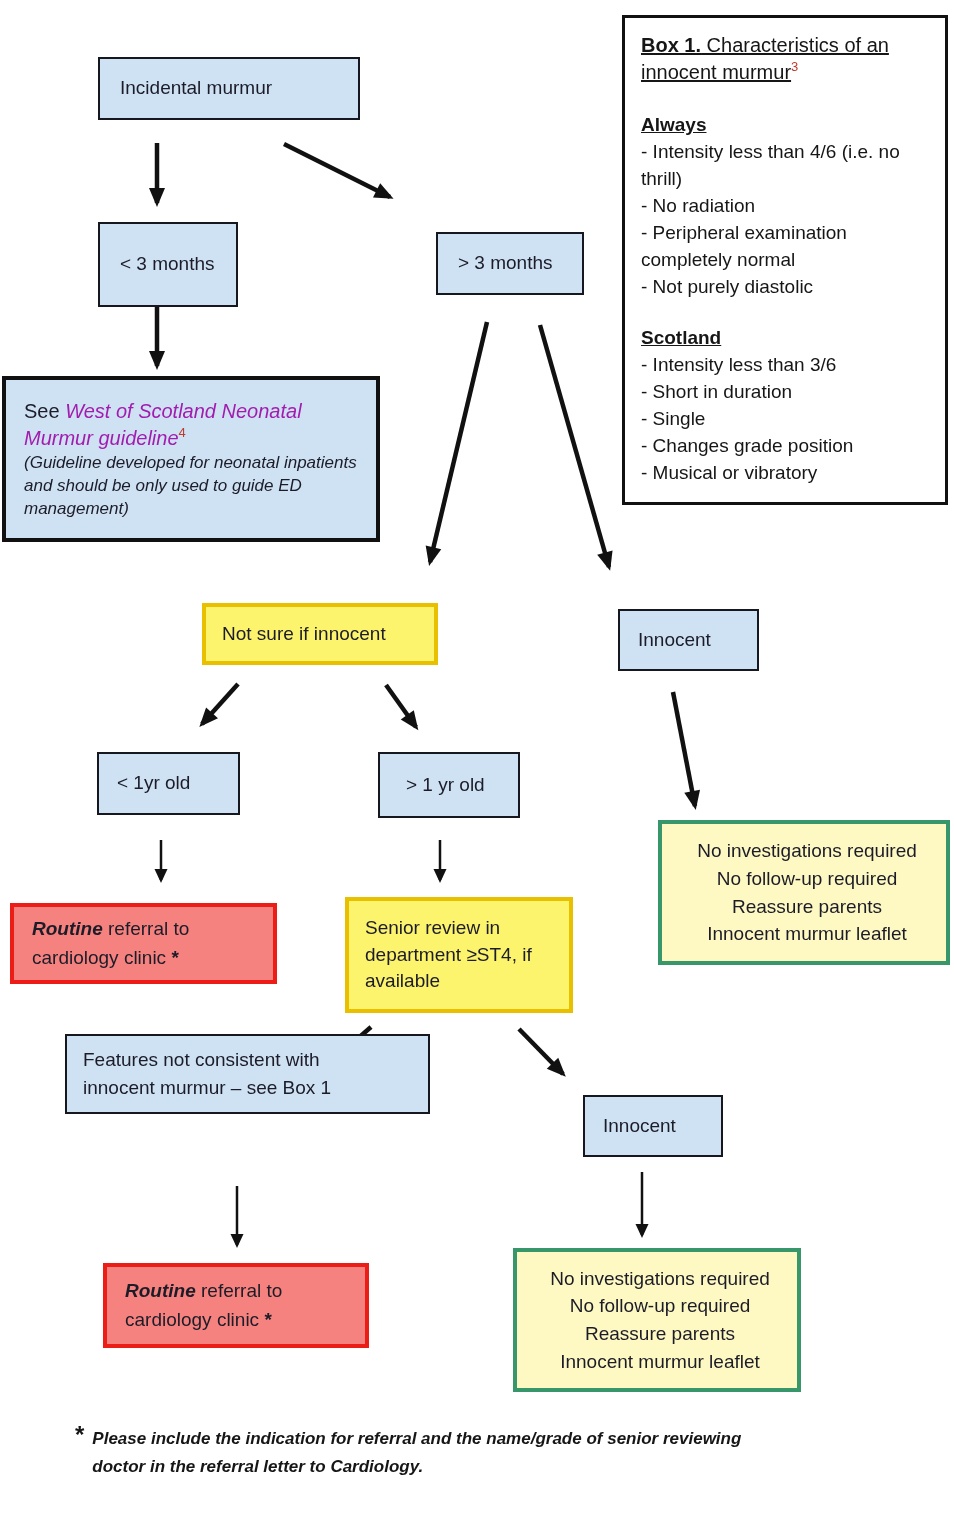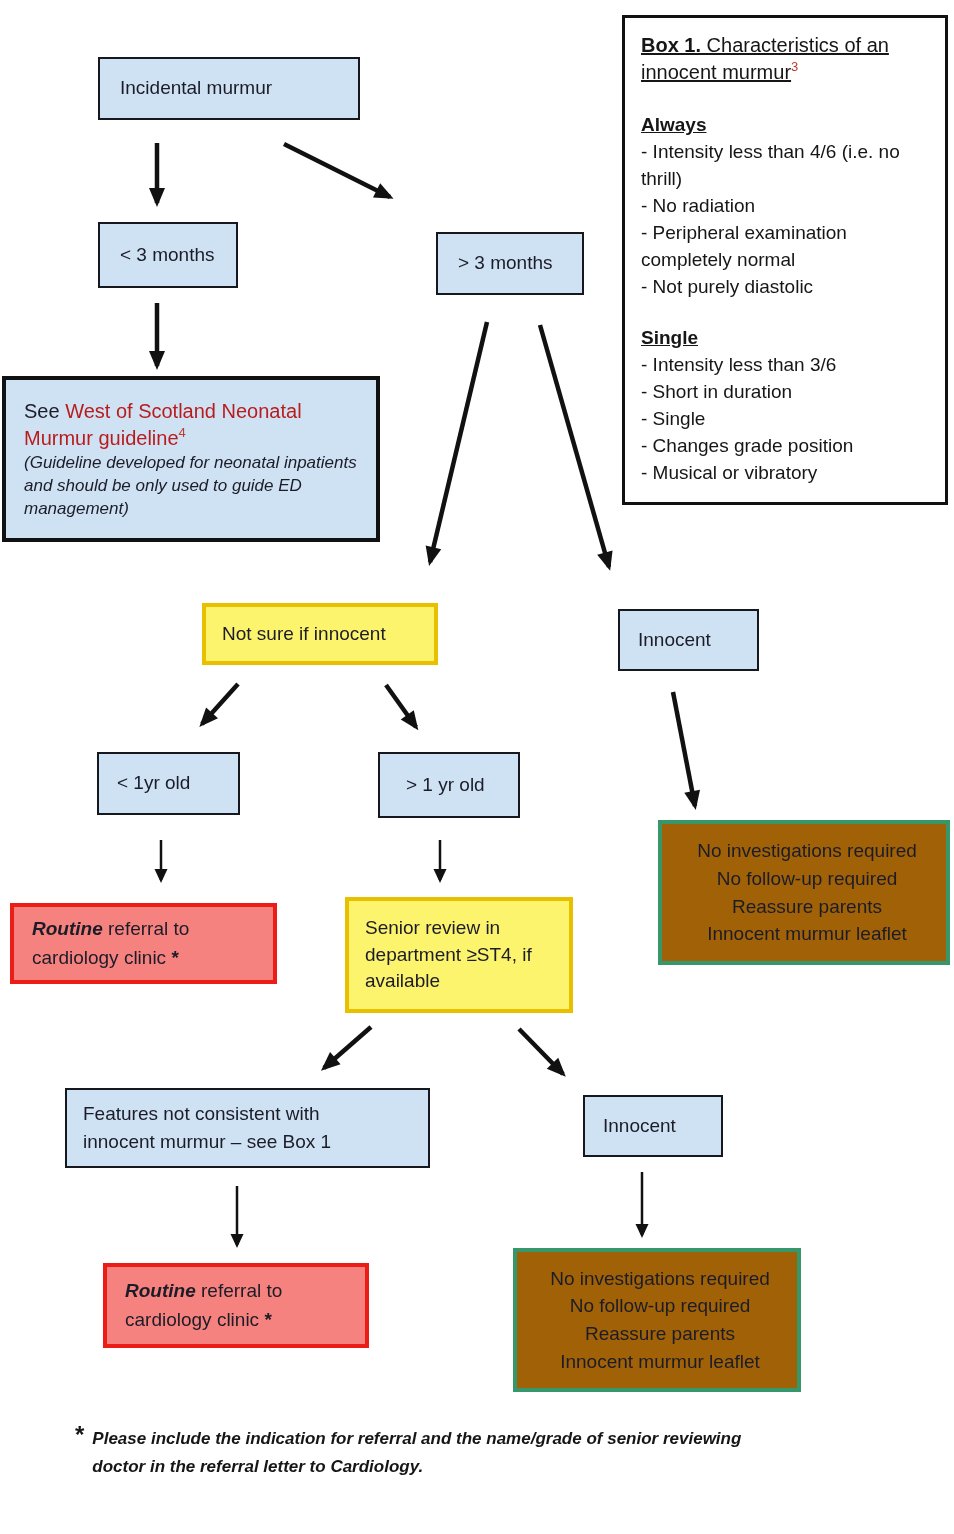--- a/index.html
+++ b/index.html
@@ -7,28 +7,28 @@
     position:relative;width:954px;height:1534px;background:#ffffff;
     font-family:"Liberation Sans", sans-serif;color:#1c1c28;overflow:hidden;
   }
   .node{
     position:absolute;box-sizing:border-box;display:flex;align-items:center;
     font-size:19px;line-height:1.3;
   }
   .blue{background:#cfe2f4;border:2px solid #17171f;padding:0 12px 0 20px;}
   .yellow{background:#fdf46d;border:4px solid #e9c000;padding:0 12px 0 16px;}
   .red{background:#f5827e;border:4px solid #ec1c16;padding:0 12px 0 18px;}
-  .green{background:#a16207;border:4px solid #38976a;padding:8px 12px 8px 18px;}
+  .green{background:#fef9c3;border:4px solid #38976a;padding:8px 12px 8px 18px;}
   .vcenter{display:flex;flex-direction:column;justify-content:center;}
   .guideline-box{
     background:#cfe2f4;border:4px solid #111;padding:18px 16px 14px 18px;
     display:block;
   }
   .guideline-head{font-size:20px;max-width:310px;line-height:1.35;}
-  .guideline-link{color:#b91c1c;}
+  .guideline-link{color:#a21caf;font-style:italic;}
   .sup{font-size:13px;vertical-align:super;color:#c0392b;line-height:0;}
   .guideline-note{font-style:italic;font-size:17px;line-height:1.35;max-width:345px;}
   .box1{
     position:absolute;left:622px;top:15px;width:326px;height:490px;box-sizing:border-box;
     background:#ffffff;border:3px solid #111;padding:14px 16px;color:#161616;
     font-size:19px;line-height:1.42;
   }
   .box1-title{font-size:20px;line-height:1.35;margin-bottom:26px;}
   .box1-title .t-bold{font-weight:bold;text-decoration:underline;}
   .box1-title .t-rest{text-decoration:underline;}
@@ -76,33 +76,33 @@
 
   <div class="box1">
     <div class="box1-title">
       <span class="t-bold">Box 1.</span><span class="t-rest"> Characteristics of an innocent murmur</span><span class="sup">3</span>
     </div>
     <div class="heading" style="margin-top:0;">Always</div>
     <div>- Intensity less than 4/6 (i.e. no thrill)</div>
     <div>- No radiation</div>
     <div>- Peripheral examination completely normal</div>
     <div>- Not purely diastolic</div>
-    <div class="heading">Single</div>
+    <div class="heading">Scotland</div>
     <div>- Intensity less than 3/6</div>
     <div>- Short in duration</div>
     <div>- Single</div>
     <div>- Changes grade position</div>
     <div>- Musical or vibratory</div>
   </div>
 
   <div class="node blue" style="left:98px;top:57px;width:262px;height:63px;">
     <span>Incidental murmur</span>
   </div>
 
-  <div class="node blue" style="left:98px;top:222px;width:140px;height:66px;">
+  <div class="node blue" style="left:98px;top:222px;width:140px;height:85px;">
     <span>&lt; 3 months</span>
   </div>
 
   <div class="node blue" style="left:436px;top:232px;width:148px;height:63px;">
     <span>&gt; 3 months</span>
   </div>
 
   <div class="guideline-box" style="position:absolute;left:2px;top:376px;width:378px;height:166px;box-sizing:border-box;">
     <div class="guideline-head">
       <span>See </span><span class="guideline-link">West of Scotland Neonatal Murmur guideline</span><span class="sup">4</span>
@@ -136,21 +136,21 @@
     <span style="max-width:182px;line-height:1.42;">Senior review in department ≥ST4, if available</span>
   </div>
 
   <div class="node green vcenter" style="left:658px;top:820px;width:292px;height:145px;">
     <div class="gline">No investigations required</div>
     <div class="gline">No follow-up required</div>
     <div class="gline">Reassure parents</div>
     <div class="gline">Innocent murmur leaflet</div>
   </div>
 
-  <div class="node blue" style="left:65px;top:1088px;width:365px;height:80px;padding-left:16px;">
+  <div class="node blue" style="left:65px;top:1034px;width:365px;height:80px;padding-left:16px;">
     <span style="max-width:295px;line-height:1.45;">Features not consistent with innocent murmur – see Box 1</span>
   </div>
 
   <div class="node blue" style="left:583px;top:1095px;width:140px;height:62px;padding-left:18px;">
     <span>Innocent</span>
   </div>
 
   <div class="node red" style="left:103px;top:1263px;width:266px;height:85px;">
     <span class="routine-line" style="max-width:205px;">
       <span class="routine-em">Routine</span><span> referral to cardiology clinic </span><span class="routine-star">*</span>

